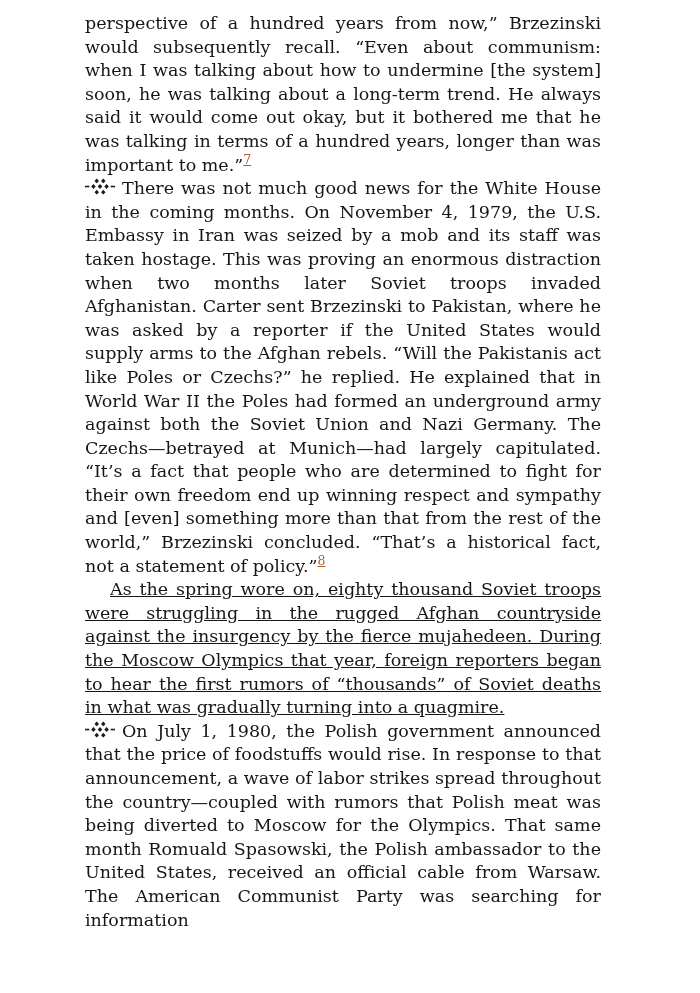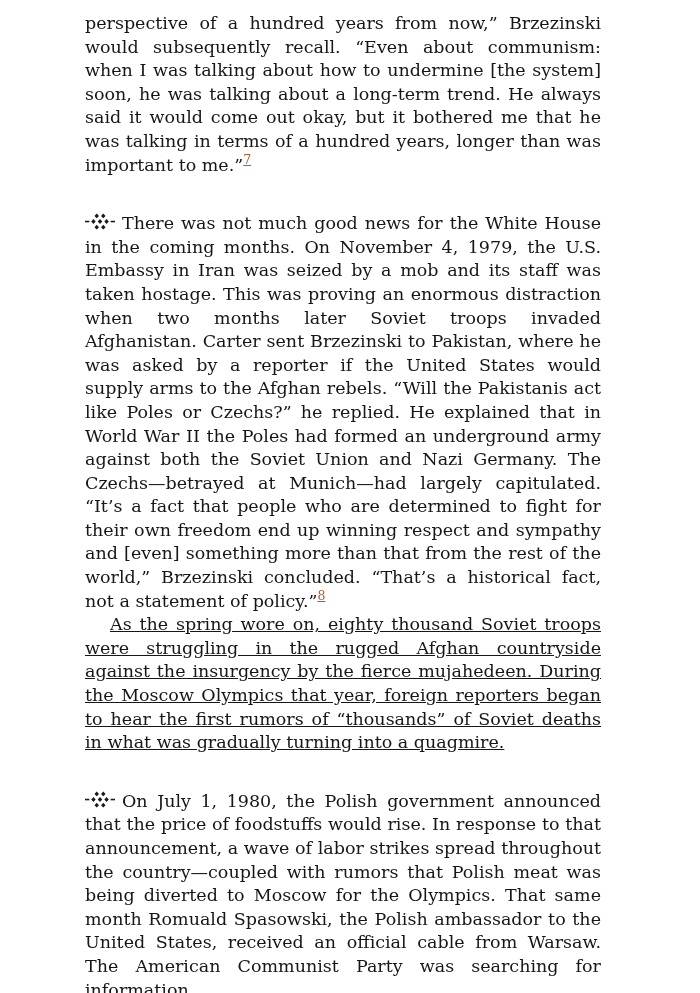--- a/index.html
+++ b/index.html
@@ -20,21 +20,20 @@
     margin: 0;
     font-family: "DejaVu Serif", "Liberation Serif", serif;
     font-size: 17.5px;
     line-height: 23.6px;
     text-align: justify;
     color: #161616;
     letter-spacing: 0;
     hyphens: none;
   }
   .section-start {
-    margin-top: 35px;
   }
   .indent {
     text-indent: 25px;
     text-decoration: underline;
   }
   .ornament {
     display: inline-block;
     margin-right: 7px;
     vertical-align: -2px;
     line-height: 0;

